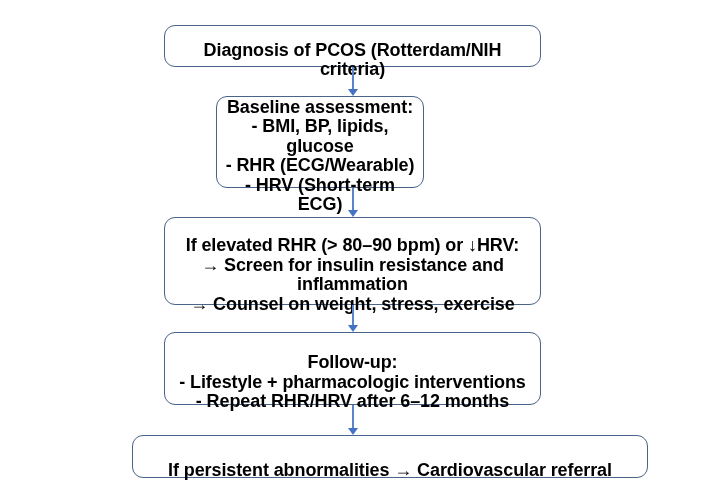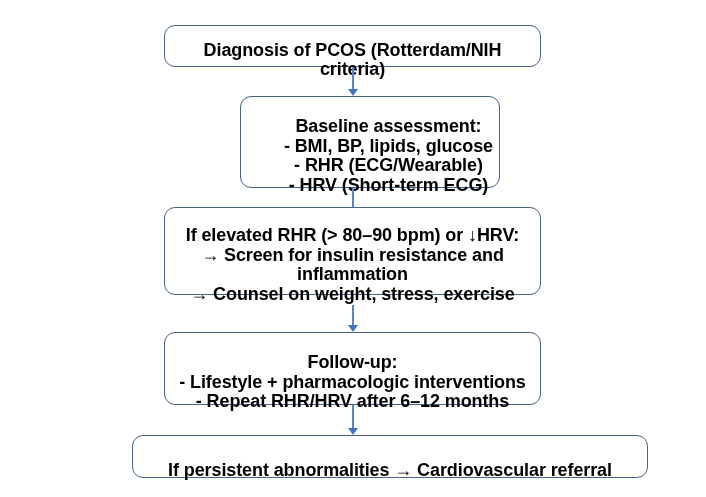--- a/index.html
+++ b/index.html
@@ -43,22 +43,22 @@
     line-height: 19.5px;
     color: #000000;
     white-space: pre-line;
     letter-spacing: -0.1px;
     padding: 0 6px;
     margin-top: 28px;
   }
 
   
   #node-diagnosis   { left: 164px; top: 25px;  width: 377px; height: 42px; }
-  #node-baseline    { left: 240px; top: 96px;  width: 260px; height: 92px; justify-content: flex-end; }
-  #node-elevated    { left: 164px; top: 207px; width: 377px; height: 88px; }
+  #node-baseline    { left: 216px; top: 96px;  width: 208px; height: 92px; }
+  #node-elevated    { left: 164px; top: 217px; width: 377px; height: 88px; }
   #node-followup    { left: 164px; top: 332px; width: 377px; height: 73px; }
   #node-referral    { left: 132px; top: 435px; width: 516px; height: 43px; }
 
   .connector {
     position: absolute;
     width: 14px;
   }
   .connector .stem {
     position: absolute;
     left: 6px;

